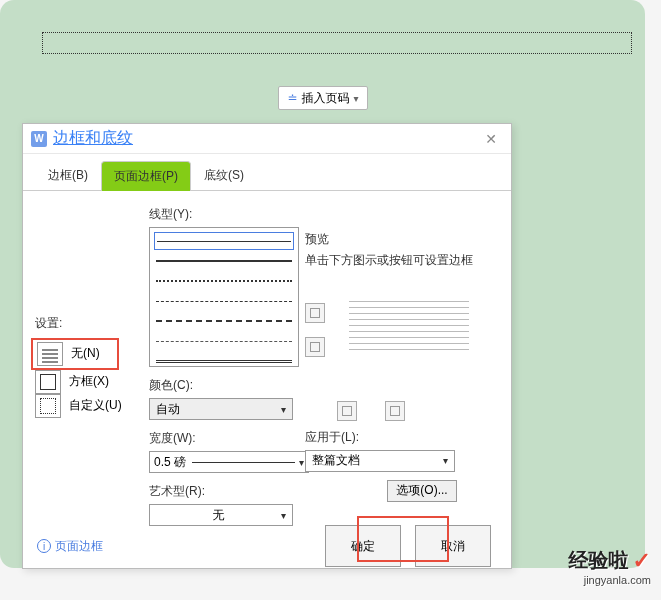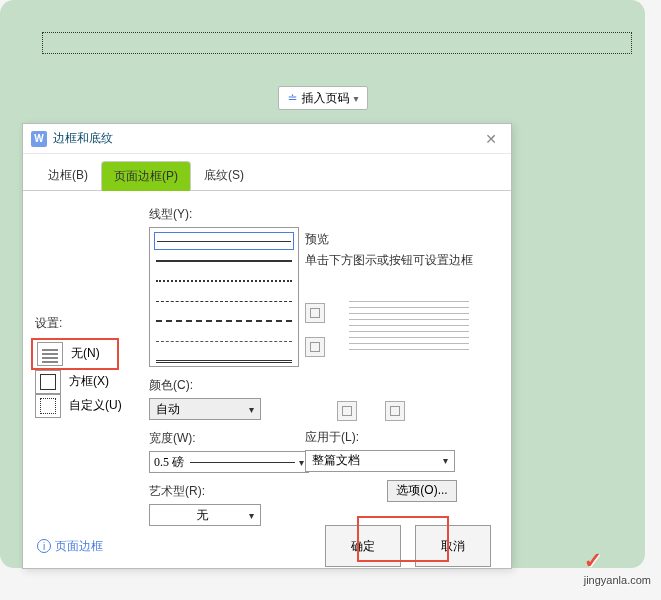--- a/index.html
+++ b/index.html
@@ -69,22 +69,23 @@
       display: flex;
       align-items: center;
       justify-content: center;
       font-size: 10px;
       font-weight: bold;
       border-radius: 2px;
       margin-right: 6px;
     }
     .title-text {
       flex: 1;
-      color: #0c4a6e;
-      font-size: 12px;
+      color: #3b82f6;
+      font-size: 16px;
+      text-decoration: underline;
     }
     .close-btn {
       width: 24px; height: 24px;
       color: #888;
       display: flex;
       align-items: center;
       justify-content: center;
       font-size: 14px;
       cursor: pointer;
     }
@@ -189,21 +190,21 @@
     }
     .solid-thin { border-top: 1px solid #333; }
     .solid-med { border-top: 2px solid #333; }
     .dotted { border-top: 2px dotted #333; }
     .dash-fine { border-top: 1px dashed #333; }
     .dashed { border-top: 2px dashed #333; }
     .dashdot { border-top: 1px dashed #555; }
     .double-line { border-top: 3px double #333; }
     .field-block { margin-top: 10px; }
     .select {
-      width: 112px;
+      width: 144px;
       height: 22px;
       border: 1px solid #999;
       background: #eee;
       display: flex;
       align-items: center;
       justify-content: space-between;
       padding: 8px 6px;
       font-size: 12px;
       cursor: pointer;
     }
@@ -212,21 +213,20 @@
       color: #333;
     }
     .width-display {
       width: 160px;
       height: 22px;
       border: 1px solid #999;
       display: flex;
       align-items: center;
       padding: 0 4px;
       background: #fff;
-      font-family: Liberation Serif, serif;
     }
     .width-display .line-prev {
       flex: 1;
       border-top: 1px solid #333;
       margin-left: 6px;
       margin-right: 4px;
     }
     .preview-hint {
       font-size: 12px;
       color: #333;
@@ -522,16 +522,17 @@
       <div class="btn">
         <span>取消</span>
       </div>
     </div>
   </div>
   <div class="red-ok"></div>
 </div>
 
 <div class="watermark">
   <div class="wm-main">
+    <span>经验啦</span>
     <span class="wm-check">✓</span>
   </div>
   <div class="wm-sub">jingyanla.com</div>
 </div>
 
 </body></html>

